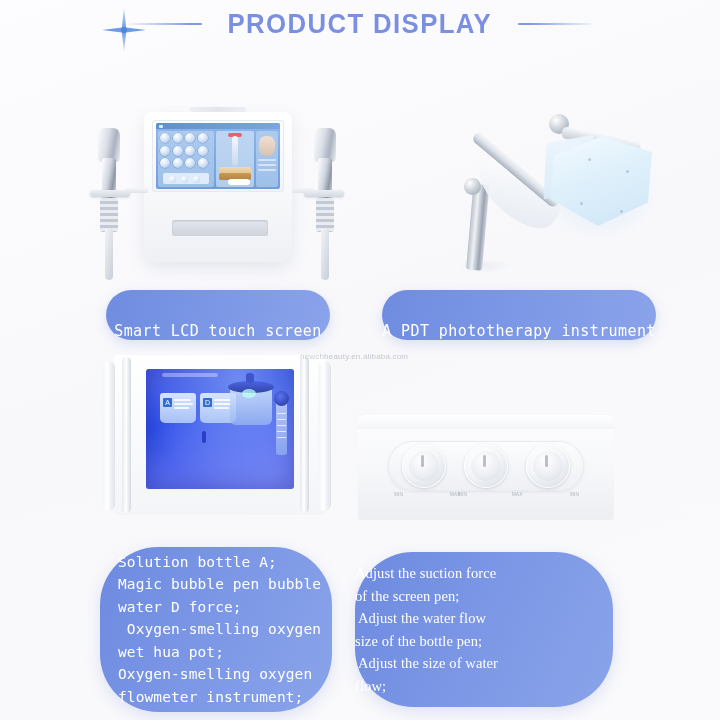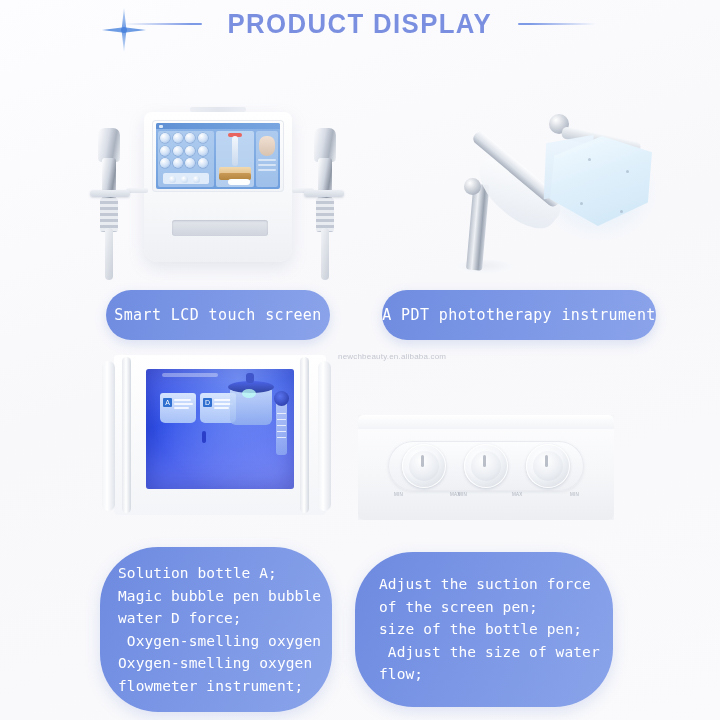--- a/index.html
+++ b/index.html
@@ -147,42 +147,42 @@
   .knob{position:absolute;top:29px;width:44px;height:44px;border-radius:50%;
     background:radial-gradient(circle at 38% 30%,#ffffff 0%,#f4f6f9 45%,#dfe3e9 78%,#c9ced7 100%);
     box-shadow:0 1px 3px rgba(140,150,170,.35),inset 0 0 0 1px rgba(255,255,255,.9);}
   .knob:after{content:"";position:absolute;left:7px;top:7px;width:30px;height:30px;border-radius:50%;
     background:radial-gradient(circle at 42% 32%,#ffffff,#eaedf2 60%,#d5dae1 100%);}
   .knob-mark{position:absolute;left:19px;top:11px;width:3px;height:12px;border-radius:2px;background:rgba(150,158,172,.65);z-index:2;}
   .knob-label{position:absolute;font-size:4.5px;color:rgba(150,158,172,.75);font-family:"Liberation Sans",sans-serif;letter-spacing:.3px;}
 
   
   .watermark{position:absolute;left:300px;top:352px;font-size:8px;color:rgba(130,138,152,.45);
-    letter-spacing:.2px;font-family:"Liberation Sans",sans-serif;white-space:nowrap;margin-left:38px;}
-
-  
-  .pill{position:absolute;display:flex;align-items:center;justify-content:center;
+    letter-spacing:.2px;font-family:"Liberation Sans",sans-serif;white-space:nowrap;}
+
+  
+  .pill{position:absolute;display:flex;align-items:flex-end;justify-content:center;
     border-radius:26px;color:#ffffff;
     background:linear-gradient(100deg,#6f8ce0 0%,#7d98e6 52%,#8aa3ea 100%);
     box-shadow:0 4px 12px rgba(110,135,210,.22);
     font-family:"DejaVu Sans Mono","Liberation Mono",monospace;
     font-size:15px;letter-spacing:.4px;}
   #cap-lcd{left:106px;top:290px;width:224px;height:50px;}
   #cap-pdt{left:382px;top:290px;width:274px;height:50px;}
 
   .block{position:absolute;border-radius:58px;color:#ffffff;
     background:linear-gradient(115deg,#6d8ae0 0%,#7b96e5 45%,#8aa4ea 100%);
     box-shadow:0 5px 16px rgba(110,135,210,.2);
     font-family:"DejaVu Sans Mono","Liberation Mono",monospace;
     font-size:14.5px;line-height:22.5px;letter-spacing:.1px;
     display:flex;align-items:center;}
   #cap-solution{left:100px;top:547px;width:232px;height:165px;}
   #cap-solution .txt{padding-left:18px;}
   #cap-adjust{left:355px;top:552px;width:258px;height:155px;}
-  #cap-adjust .txt{padding-left:24px;}
+  #cap-adjust .txt{font-family:Liberation Serif, serif;}
   .txt span{display:block;white-space:pre;}
 </style>
 </head>
 <body>
 
 <div class="page">
 
   <div class="header">
     <div class="sparkle">
       <svg width="48" height="48" viewBox="0 0 48 48">
@@ -347,28 +347,30 @@
   <div class="pill" id="cap-pdt">
     <span>A PDT phototherapy instrument</span>
   </div>
 
   <div class="block" id="cap-solution">
     <div class="txt">
       <span>Solution bottle A;</span>
       <span>Magic bubble pen bubble</span>
       <span>water D force;</span>
       <span> Oxygen-smelling oxygen</span>
+      <span>wet hua pot;</span>
       <span>Oxygen-smelling oxygen</span>
       <span>flowmeter instrument;</span>
     </div>
   </div>
 
   <div class="block" id="cap-adjust">
     <div class="txt">
       <span>Adjust the suction force</span>
       <span>of the screen pen;</span>
+      <span> Adjust the water flow</span>
       <span>size of the bottle pen;</span>
       <span> Adjust the size of water</span>
       <span>flow;</span>
     </div>
   </div>
 
 </div>
 
 </body></html>

